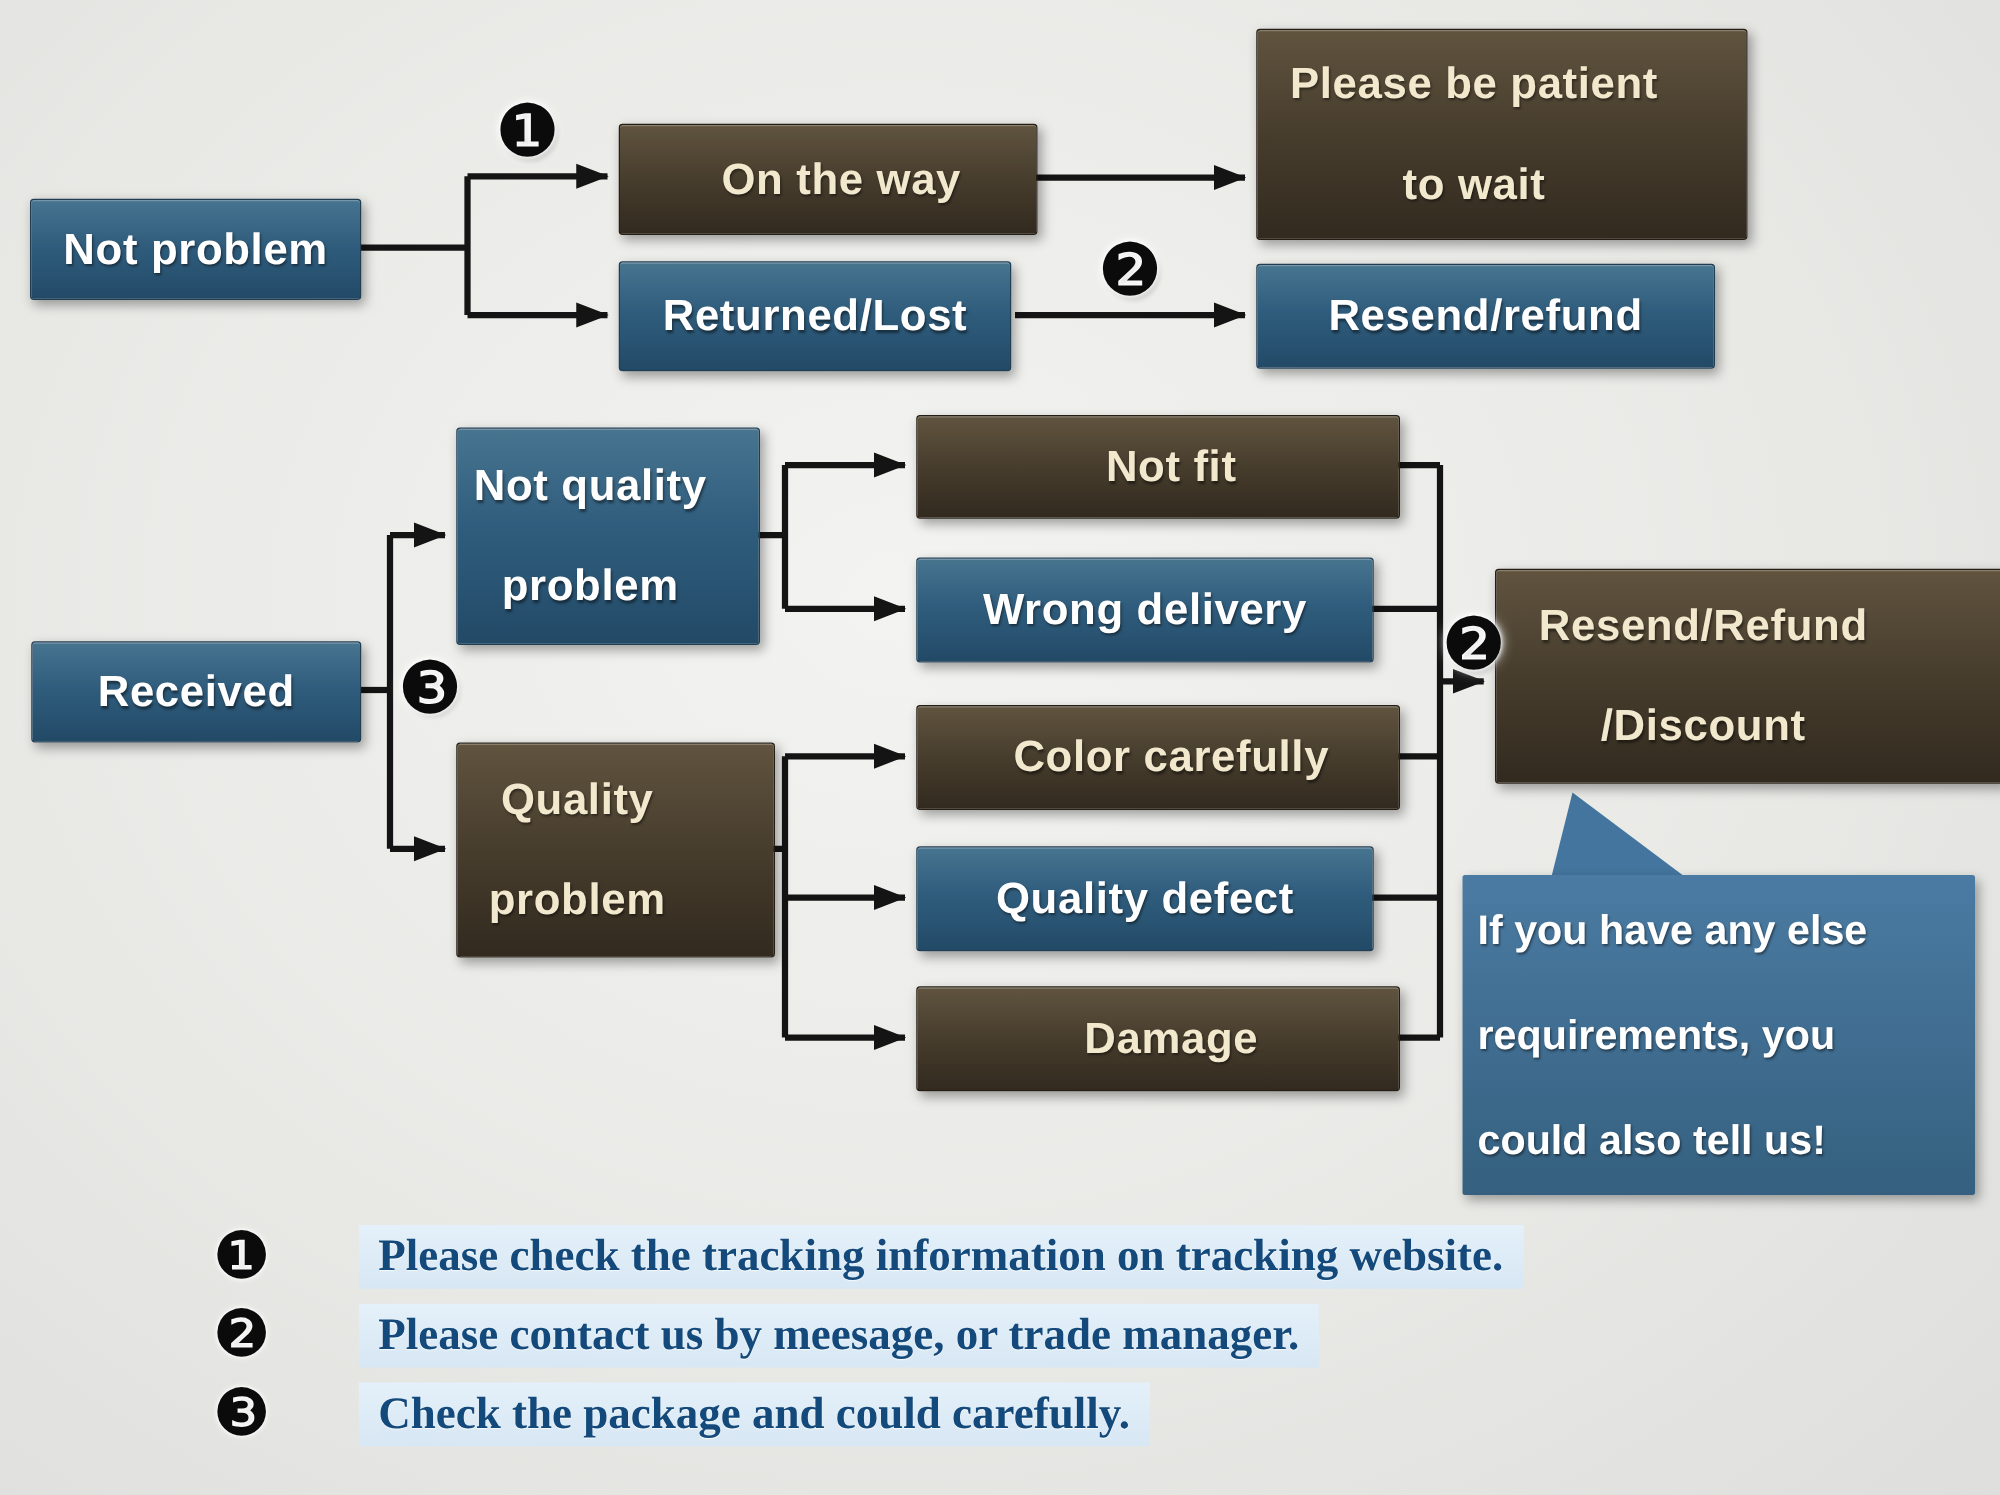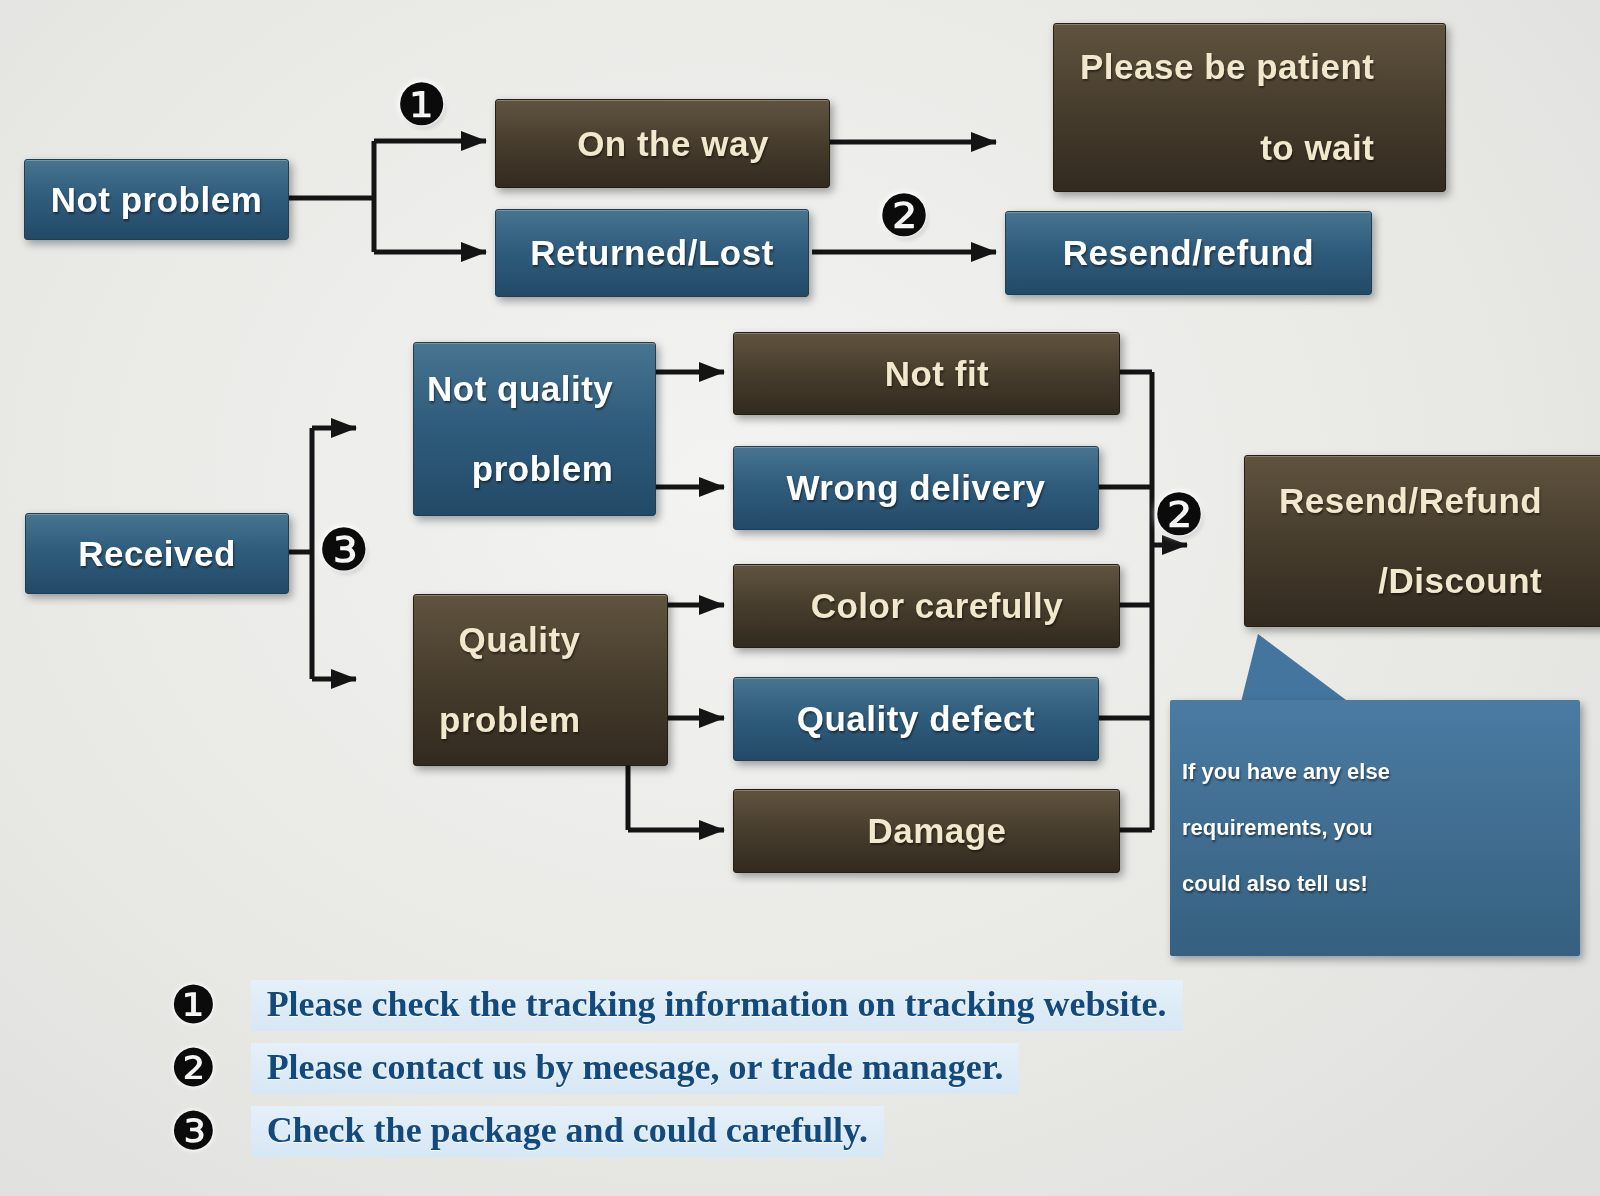--- a/index.html
+++ b/index.html
@@ -17,43 +17,43 @@
     text-shadow:1px 2px 2px rgba(0,0,0,.45);
   }
   .blue{
     background:linear-gradient(180deg,#47748f 0%,#305d7d 45%,#224a67 100%);
     color:#ffffff;border:1px solid #203d52;
   }
   .brown{
     background:linear-gradient(180deg,#60543f 0%,#473d2d 50%,#322a1f 100%);
     color:#f2e8cd;border:1px solid #241e14;padding-left:21px;
   }
-  .leftalign{justify-content:flex-start;text-align:right;margin-left:48px;}
+  .leftalign{justify-content:flex-start;text-align:center;}
   .lines .ln{display:block;line-height:2.3;}
   .badge{
     position:absolute;font-family:"DejaVu Sans",sans-serif;font-size:58px;line-height:1;color:#0b0b0b;
     text-shadow:0 0 3px #ffffff,0 0 6px #ffffff,0 0 10px rgba(255,255,255,.85),2px 3px 4px rgba(0,0,0,.25);
   }
   .callout{
     position:absolute;left:1170px;top:700px;width:398px;height:256px;
     background:linear-gradient(180deg,#4b7ba3 0%,#35607f 100%);
-    color:#ffffff;font-weight:700;font-size:22px;display:flex;align-items:center;
+    color:#ffffff;font-weight:700;font-size:33px;display:flex;align-items:center;
     padding-left:12px;box-shadow:3px 4px 9px rgba(0,0,0,.35);
     text-shadow:1px 2px 2px rgba(0,0,0,.45);border-radius:2px;
   }
   .callout .ln{display:block;line-height:2.55;}
   .legend-row{position:absolute;display:flex;align-items:center;height:62px;}
   .legend-num{
     font-family:"DejaVu Sans",sans-serif;font-size:52px;line-height:1;color:#0b0b0b;
     text-shadow:0 0 3px #ffffff,0 0 6px #ffffff;margin-right:34px;
   }
   .legend-text{
     font-family:"Liberation Serif","DejaVu Serif",serif;font-weight:700;font-size:36px;color:#14497b;
     background:linear-gradient(180deg,rgba(228,241,251,.95),rgba(212,231,246,.85));
-    padding:3px 16px 6px;text-shadow:0 1px 1px rgba(255,255,255,.8);white-space:nowrap;
+    padding:3px 16px 6px;text-shadow:0 1px 1px rgba(255,255,255,.8);white-space:nowrap;margin-left:36px;
   }
 </style>
 </head>
 <body>
 
 <div id="stage">
 
   <svg class="wires" width="1600" height="1196" viewBox="0 0 1600 1196">
     <defs>
       <marker id="ah" markerUnits="userSpaceOnUse" markerWidth="28" markerHeight="22" refX="25" refY="11" orient="auto">

